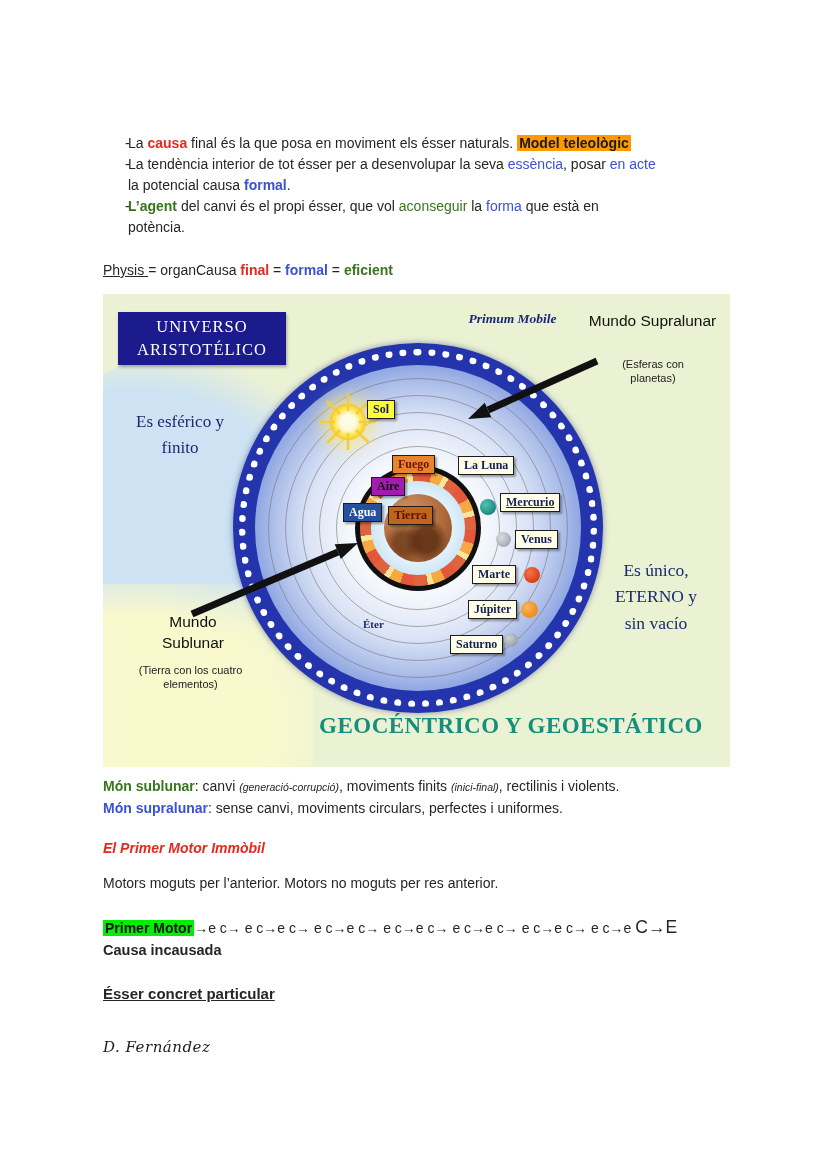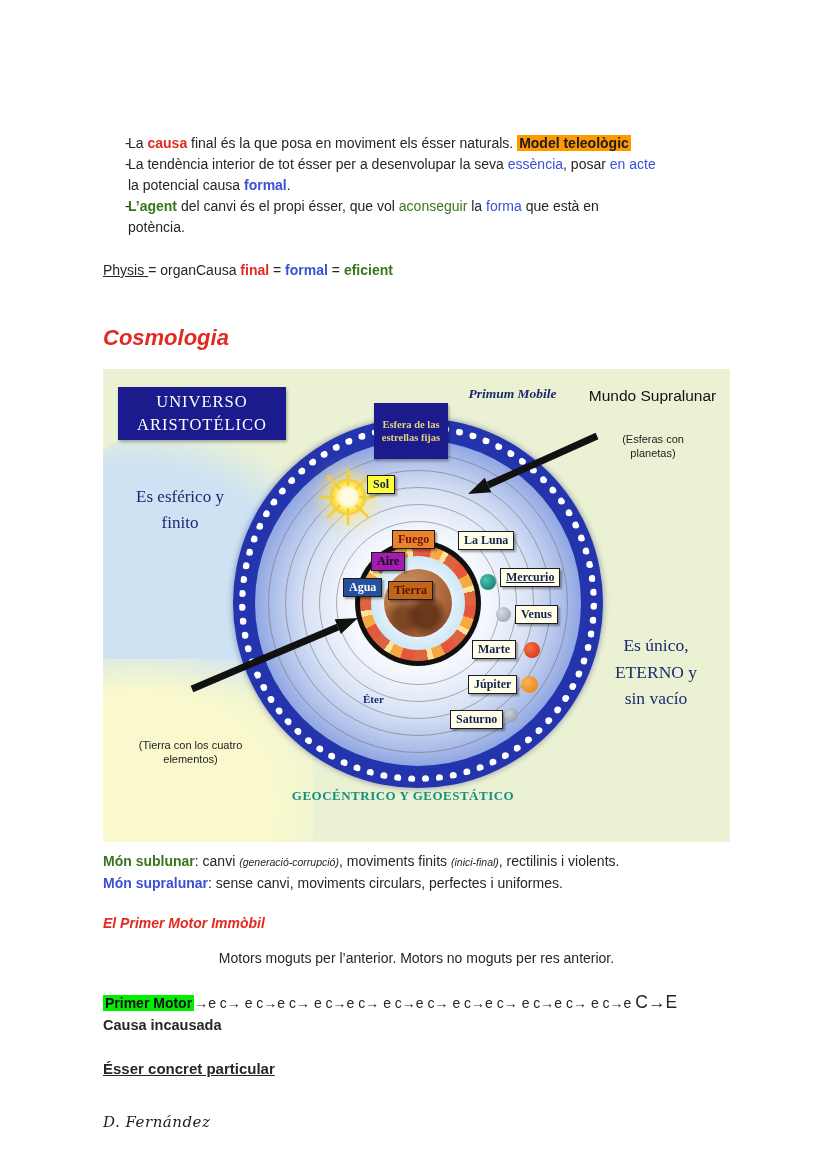--- a/index.html
+++ b/index.html
@@ -78,22 +78,22 @@
     font-size:13.5px;font-weight:bold;font-style:italic;text-align:center;line-height:1.3;}
   .supralunar-title{left:482px;top:17px;width:135px;font-size:15.5px;color:#111;text-align:center;line-height:1.35;}
   .supralunar-sub{left:500px;top:64px;width:100px;font-size:11px;color:#222;text-align:center;line-height:1.25;}
   .es-esferico{left:28px;top:115px;width:98px;color:var(--navy);font-family:"Liberation Serif",serif;
     font-size:17px;text-align:center;line-height:1.5;}
   .es-unico{left:503px;top:263px;width:100px;color:var(--navy);font-family:"Liberation Serif",serif;
     font-size:17.5px;text-align:center;line-height:1.5;}
   .eter{left:260px;top:324px;color:var(--navy);font-family:"Liberation Serif",serif;font-size:11px;font-weight:bold;}
   .sublunar-title{left:35px;top:318px;width:110px;font-size:15.5px;color:#111;text-align:center;line-height:1.35;}
   .sublunar-sub{left:20px;top:370px;width:135px;font-size:11px;color:#222;text-align:center;line-height:1.25;}
-  .geo-caption{left:0;top:419px;width:600px;text-align:center;color:var(--teal);
-    font-family:"Liberation Serif",serif;font-weight:bold;font-size:13px;letter-spacing:.5px;}
+  .geo-caption{left:0;top:419px;width:600px;text-align:right;color:var(--teal);
+    font-family:"Liberation Serif",serif;font-weight:bold;font-size:23px;letter-spacing:.5px;}
 
   .pbox{position:absolute;z-index:6;background:#ffffe9;border:1.5px solid #1c1c1c;
     font-family:"Liberation Serif",serif;font-weight:bold;font-size:12px;color:#14204e;
     text-align:center;padding:1px 5px;box-shadow:1.5px 1.5px 2px rgba(0,0,0,.35);white-space:nowrap;}
   .sol-box{left:264px;top:106px;background:#fdfd3c;}
   .fuego-box{left:289px;top:161px;background:#e8842c;color:#6e1208;}
   .aire-box{left:268px;top:183px;background:#a21caf;color:#101010;}
   .agua-box{left:240px;top:209px;background:#24509e;color:#ffffff;}
   .tierra-box{left:285px;top:212px;background:#bf661a;color:#5e0f06;}
   .laluna-box{left:355px;top:162px;}
@@ -106,21 +106,21 @@
   .pdot{position:absolute;z-index:6;border-radius:50%;}
   .dot-mercurio{left:377px;top:205px;width:16px;height:16px;background:radial-gradient(circle at 35% 35%, #4fc2b2, #1d8a7e 70%);}
   .dot-venus{left:393px;top:238px;width:15px;height:15px;background:radial-gradient(circle at 35% 35%, #d9dde3, #a6adb8 70%);}
   .dot-marte{left:421px;top:273px;width:16px;height:16px;background:radial-gradient(circle at 35% 35%, #f1764a, #dc3d14 70%);}
   .dot-jupiter{left:418px;top:307px;width:17px;height:17px;background:radial-gradient(circle at 35% 35%, #f7b65e, #ec8d1e 70%);}
   .dot-saturno{left:401px;top:339px;width:14px;height:14px;background:radial-gradient(circle at 35% 35%, #ccd2da, #9aa2ad 70%);}
 
   
   .mon-lines{margin-top:9px;font-size:14px;line-height:21px;}
   .pm-heading{margin-top:18px;font-size:14px;font-style:italic;color:var(--red);line-height:22px;}
-  .pm-body{margin-top:11px;font-size:14px;line-height:20px;text-align:center;}
+  .pm-body{margin-top:11px;font-size:14px;line-height:20px;}
   .chain-line{margin-top:23px;font-size:14px;line-height:22px;white-space:nowrap;}
   .chain-big{font-size:17.5px;margin-left:4px;}
   .causa-line{font-size:14.5px;font-weight:bold;line-height:22px;}
   .esser-line{margin-top:22px;font-size:15px;font-weight:bold;text-decoration:underline;line-height:22px;}
   .footer-author{margin-top:33px;font-family:"DejaVu Serif",serif;font-style:italic;font-size:15px;letter-spacing:.5px;color:#1c1c1c;}
 </style>
 </head>
 <body>
 
 <div class="page">
@@ -139,21 +139,20 @@
         <span class="bullet-dash">-</span>
         <div class="bullet-body"><span class="green b">L’agent</span><span> del canvi és el propi ésser, que vol </span><span class="green">aconseguir</span><span> la </span><span class="blue">forma</span><span> que està en</span><br><span>potència.</span></div>
       </div>
     </div>
 
     <div class="physis-row">
       <span><span class="u">Physis </span><span>= organ</span></span>
       <span><span>Causa </span><span class="red b">final</span><span> = </span><span class="blue b">formal</span><span> = </span><span class="green b">eficient</span></span>
     </div>
 
-    <h2 class="cosmo-heading">Cosmologia</h2>
 
     <div class="diagram">
       <div class="blob-blue"></div>
       <div class="blob-yellow"></div>
 
       <div class="ring ring-outer"></div>
       <div class="ring ring-dots"></div>
       <div class="ring ring-grad"></div>
       <div class="ring orbit o1"></div>
       <div class="ring orbit o2"></div>
@@ -182,27 +181,27 @@
           <line x1="494" y1="67" x2="385" y2="116" stroke="#111111" stroke-width="7"></line>
           <polygon points="365,125 381.7,108.7 388.3,123.3" fill="#111111"></polygon>
         </g>
         <g>
           <line x1="89" y1="320" x2="235" y2="258" stroke="#111111" stroke-width="7"></line>
           <polygon points="255,249 237.9,265 231.7,250.3" fill="#111111"></polygon>
         </g>
       </svg>
 
       <div class="dlabel universo-box">UNIVERSO ARISTOTÉLICO</div>
-      <div class="dlabel esfera-box">Esfera de las estrellas fijas</div>
       <div class="dlabel primum">Primum Mobile</div>
       <div class="dlabel supralunar-title">Mundo Supralunar</div>
       <div class="dlabel supralunar-sub">(Esferas con planetas)</div>
       <div class="dlabel es-esferico">Es esférico y finito</div>
       <div class="dlabel es-unico">Es único, ETERNO y sin vacío</div>
       <div class="dlabel eter">Éter</div>
+      <div class="dlabel sublunar-title">Mundo Sublunar</div>
       <div class="dlabel sublunar-sub">(Tierra con los cuatro elementos)</div>
       <div class="dlabel geo-caption">GEOCÉNTRICO Y GEOESTÁTICO</div>
 
       <div class="pbox sol-box">Sol</div>
       <div class="pbox fuego-box">Fuego</div>
       <div class="pbox aire-box">Aire</div>
       <div class="pbox agua-box">Agua</div>
       <div class="pbox tierra-box">Tierra</div>
       <div class="pbox laluna-box">La Luna</div>
       <div class="pbox mercurio-box">Mercurio</div>

